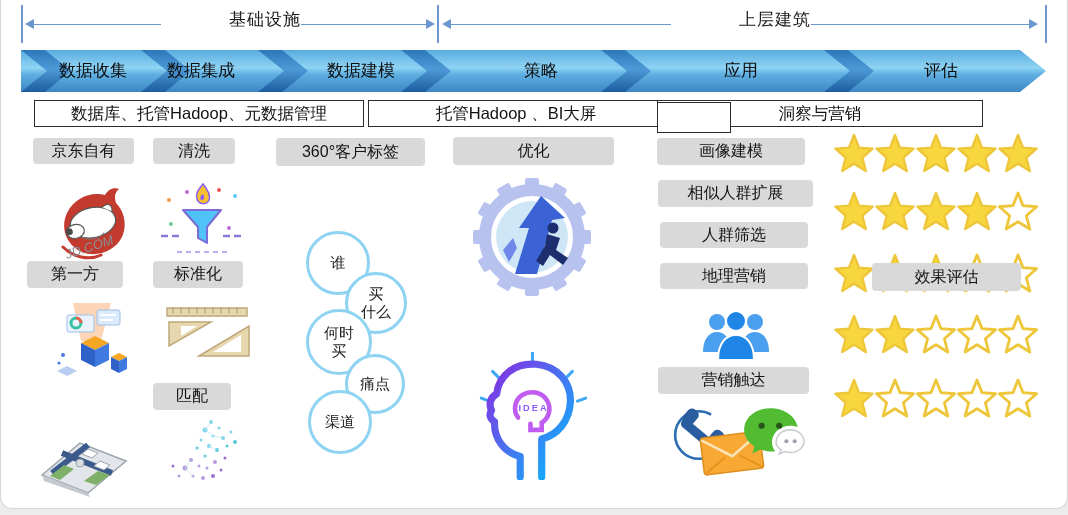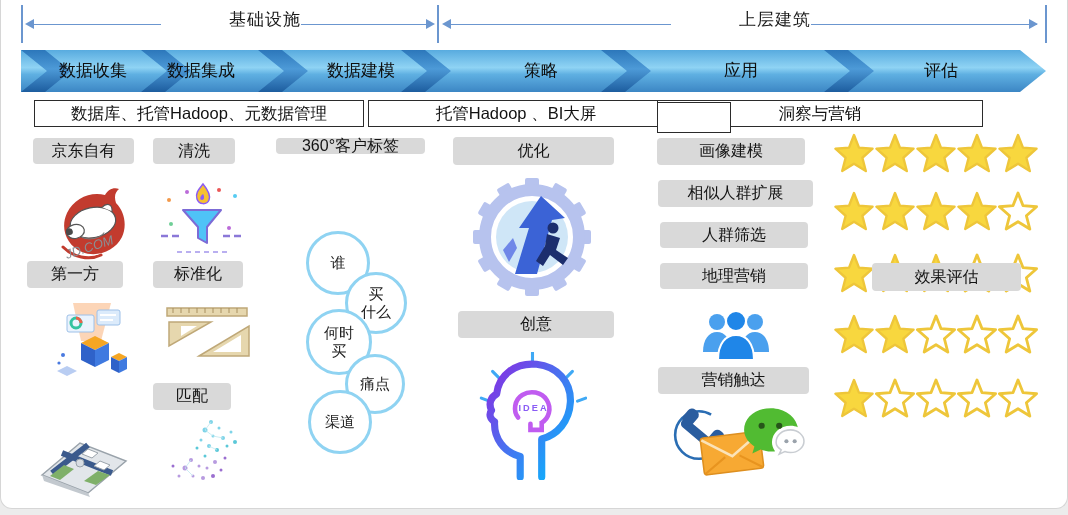--- a/index.html
+++ b/index.html
@@ -205,21 +205,21 @@
     <g stroke="#bfe8f0" stroke-width="0.8">
       <line x1="50" y1="6" x2="44" y2="14"></line>
         <line x1="44" y1="14" x2="52" y2="20"></line>
         <line x1="52" y1="20" x2="62" y2="22"></line>
       <line x1="48" y1="30" x2="56" y2="34"></line>
         <line x1="30" y1="44" x2="24" y2="52"></line>
         <line x1="24" y1="52" x2="32" y2="60"></line>
     </g>
   </svg>
 
-  <div class="glabel" style="left:275px;top:138px;width:149px;height:16px">360°客户标签</div>
+  <div class="glabel" style="left:275px;top:138px;width:149px;height:28px">360°客户标签</div>
   <div class="bubble" style="left:305px;top:231px;width:64px;height:64px">谁</div>
   <div class="bubble" style="left:344px;top:272px;width:62px;height:62px">买
 什么</div>
   <div class="bubble" style="left:305px;top:309px;width:66px;height:66px">何时
 买</div>
   <div class="bubble" style="left:344px;top:354px;width:60px;height:60px">痛点</div>
   <div class="bubble" style="left:307px;top:390px;width:64px;height:64px">渠道</div>
 
   <div class="glabel" style="left:452px;top:137px;width:161px;height:28px">优化</div>
   <svg class="icon" style="left:472px;top:178px" width="118" height="118" viewBox="0 0 118 118">
@@ -239,21 +239,20 @@
     </g>
     <circle cx="59" cy="59" r="47" fill="none" stroke="#b7c3ee" stroke-width="12"></circle>
     <circle cx="59" cy="59" r="36" fill="#cfe6f7"></circle>
     <path d="M42 96 L56 50 L46 50 L68 18 L92 40 L79 42 L64 96 Z" fill="#3b63d6"></path>
     <path d="M30 72 L40 60 L44 70 L36 84 Z" fill="#6f87e8"></path>
     <g fill="#1c2e6e">
       <circle cx="80" cy="50" r="5.5"></circle>
       <path d="M74 56 L87 60 L83 72 L95 80 L90 87 L77 77 L70 88 L63 83 L72 68 Z"></path>
     </g>
   </svg>
-  <div class="glabel" style="left:457px;top:311px;width:156px;height:27px">创意</div>
   <svg class="icon" style="left:478px;top:352px" width="108" height="128" viewBox="0 0 105 125">
     <defs>
       <linearGradient id="gIdea" x1="0" y1="0" x2="1" y2="1">
         <stop offset="0" stop-color="#8a2be2"></stop>
           <stop offset="1" stop-color="#00bfff"></stop>
       </linearGradient>
     </defs>
     <g stroke="#3fa9f5" stroke-width="3" stroke-linecap="round">
       <line x1="20" y1="26" x2="13" y2="19"></line>
         <line x1="52" y1="8" x2="52" y2="0"></line>

